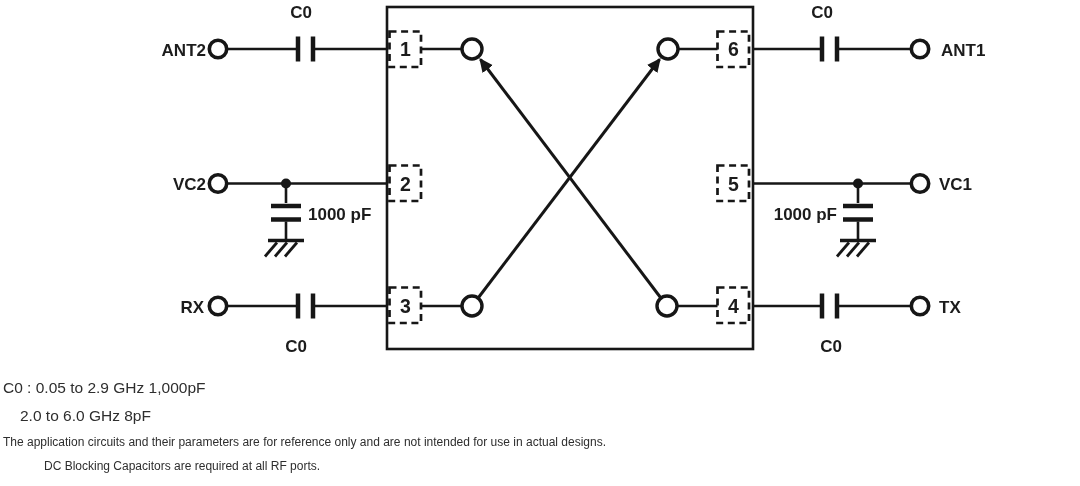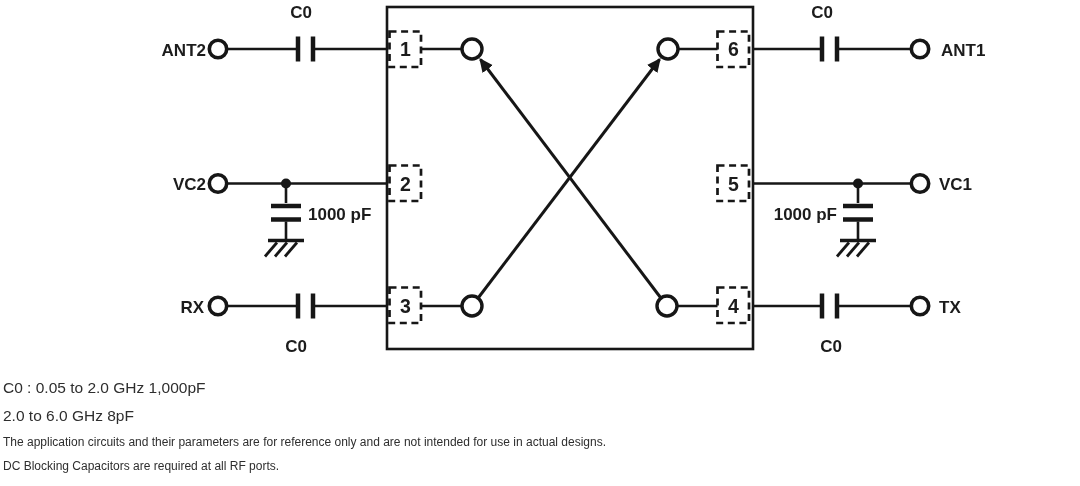--- a/index.html
+++ b/index.html
@@ -7,21 +7,21 @@
          font-family:"Liberation Sans",sans-serif;}
   .schem{position:absolute;left:0;top:0;}
   .schem line,.schem rect,.schem path,.schem circle{stroke-linecap:butt;}
   .lbl{font-family:"Liberation Sans",sans-serif;font-weight:600;font-size:17px;fill:#1c1c1c;}
   .pinnum{font-family:"Liberation Sans",sans-serif;font-weight:600;font-size:19.5px;fill:#1c1c1c;}
   .caplbl{font-family:"Liberation Sans",sans-serif;font-weight:600;font-size:17px;fill:#1c1c1c;}
   .notes div{position:absolute;left:3px;color:#2e2e2e;white-space:nowrap;
              font-family:"Liberation Sans",sans-serif;}
   .note-small{font-size:15.5px;}
   .note-large{font-size:12px;}
-  #note1{top:379px;} #note2{top:407px;} #note3{top:435px;} #note4{top:459px;}
+  #note1{top:379px;} #note2{top:407px;margin-left:17px;} #note3{top:435px;} #note4{top:459px;margin-left:41px;}
 </style>
 </head>
 <body>
 
 <div class="stage">
 
   <svg class="schem" width="1080" height="486" viewBox="0 0 1080 486">
     <defs>
       <marker id="arrowhead" markerUnits="userSpaceOnUse" markerWidth="18" markerHeight="14" refX="12" refY="6.5" orient="auto">
         <path d="M0,0 L14,6.5 L0,13 Z" fill="#161616"></path>
@@ -139,19 +139,19 @@
       <text class="caplbl" x="301" y="17.5" text-anchor="middle">C0</text>
       <text class="caplbl" x="822" y="17.5" text-anchor="middle">C0</text>
       <text class="caplbl" x="296" y="351.5" text-anchor="middle">C0</text>
       <text class="caplbl" x="831" y="351.5" text-anchor="middle">C0</text>
       <text class="caplbl" x="308" y="219.5" text-anchor="start">1000 pF</text>
       <text class="caplbl" x="837" y="219.5" text-anchor="end">1000 pF</text>
     </g>
   </svg>
 
   <div class="notes">
-    <div id="note1" class="note-small">C0 : 0.05 to 2.0 GHz 1,000pF</div>
+    <div id="note1" class="note-small">C0 : 0.05 to 2.9 GHz 1,000pF</div>
     <div id="note2" class="note-small">2.0 to 6.0 GHz 8pF</div>
     <div id="note3" class="note-large">The application circuits and their parameters are for reference only and are not intended for use in actual designs.</div>
     <div id="note4" class="note-large">DC Blocking Capacitors are required at all RF ports.</div>
   </div>
 
 </div>
 
 </body></html>

